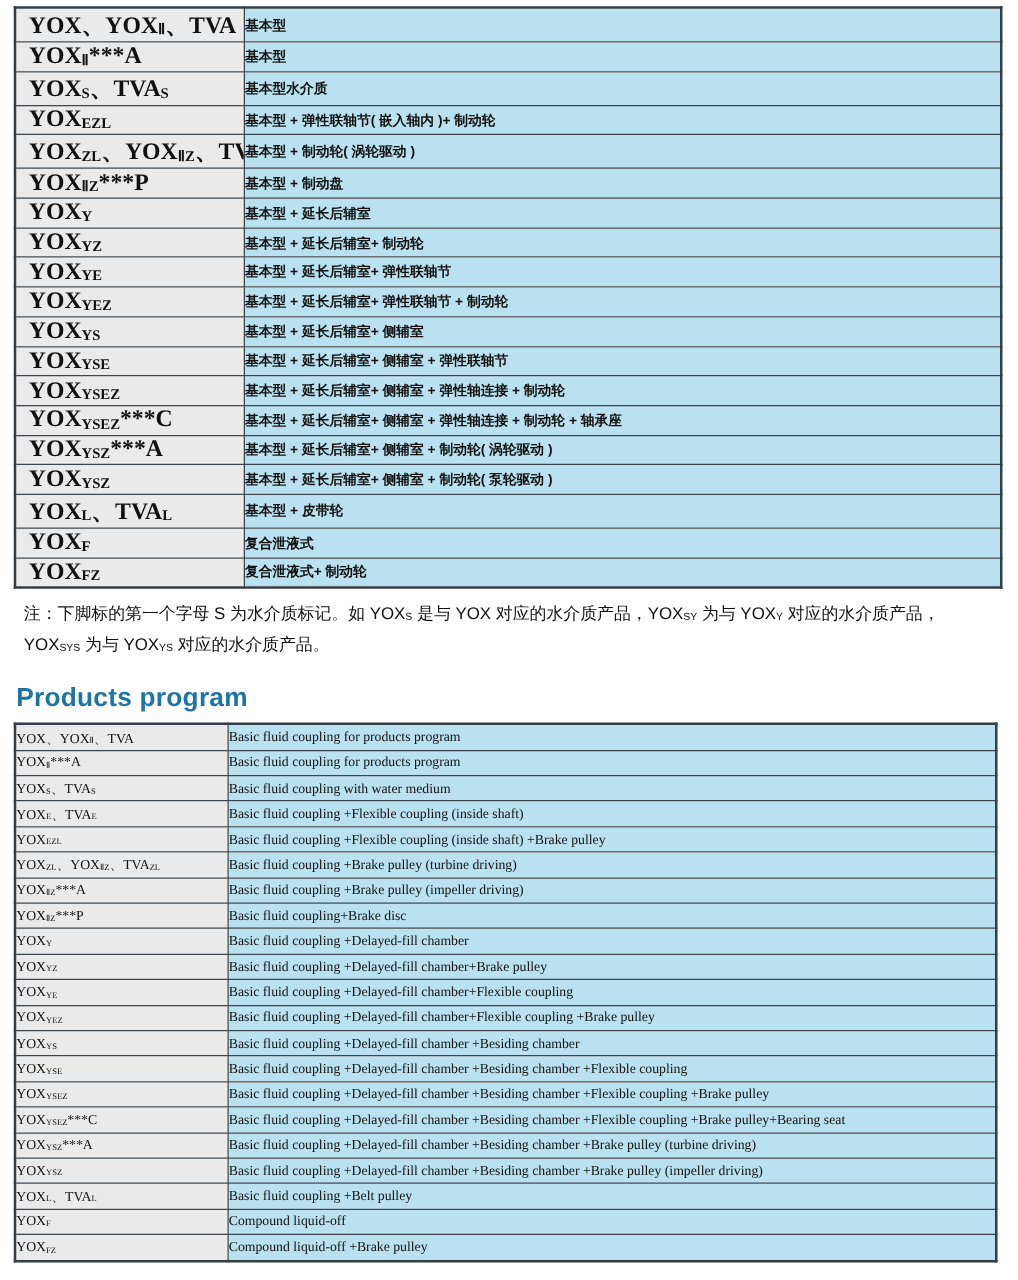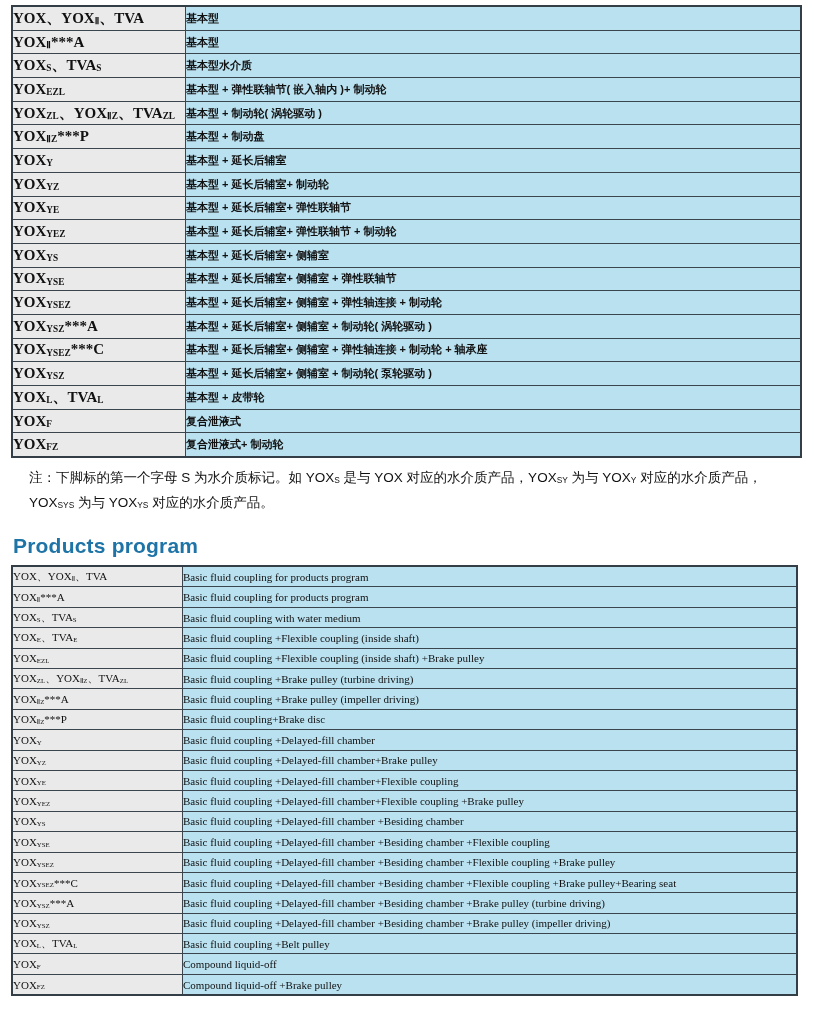--- a/index.html
+++ b/index.html
@@ -40,22 +40,23 @@
   }
   td.desc {
     background: #bae1f0;
     padding-left: 8px;
   }
   
   table.top { width: 791px; }
   table.top td { height: 22.7px; }
   table.top td.model {
     width: 172px;
-    font-size: 15px;
+    font-size: 19px;
     font-weight: bold;
+    padding-left: 10px;
   }
   table.top td.desc {
     font-size: 11px;
     font-weight: bold;
     font-family: "Liberation Sans", sans-serif;
   }
   
   table.bottom { width: 787px; }
   table.bottom td { height: 19.4px; }
   table.bottom td.model {
@@ -70,21 +71,21 @@
   }
   sub {
     font-size: 0.62em;
     line-height: 0;
     vertical-align: baseline;
     position: relative;
     top: 0.12em;
     letter-spacing: 0;
   }
   .note {
-    margin: 7px 2px 0 18px;
+    margin: 7px 2px 0 8px;
     font-size: 13.5px;
     line-height: 25px;
     color: #111111;
   }
   .heading {
     margin: 19px 0 7px 2px;
     font-size: 21px;
     font-weight: bold;
     color: #1e74a6;
     letter-spacing: 0.2px;
@@ -143,26 +144,26 @@
         </tr>
         <tr>
           <td class="model">YOX<sub>YSE</sub></td>
           <td class="desc">基本型 + 延长后辅室+ 侧辅室 + 弹性联轴节</td>
         </tr>
         <tr>
           <td class="model">YOX<sub>YSEZ</sub></td>
           <td class="desc">基本型 + 延长后辅室+ 侧辅室 + 弹性轴连接 + 制动轮</td>
         </tr>
         <tr>
+          <td class="model">YOX<sub>YSEZ</sub>***C</td>
+          <td class="desc">基本型 + 延长后辅室+ 侧辅室 + 弹性轴连接 + 制动轮 + 轴承座</td>
+        </tr>
+        <tr>
           <td class="model">YOX<sub>YSZ</sub>***A</td>
           <td class="desc">基本型 + 延长后辅室+ 侧辅室 + 制动轮( 涡轮驱动 )</td>
-        </tr>
-        <tr>
-          <td class="model">YOX<sub>YSEZ</sub>***C</td>
-          <td class="desc">基本型 + 延长后辅室+ 侧辅室 + 弹性轴连接 + 制动轮 + 轴承座</td>
         </tr>
         <tr>
           <td class="model">YOX<sub>YSZ</sub></td>
           <td class="desc">基本型 + 延长后辅室+ 侧辅室 + 制动轮( 泵轮驱动 )</td>
         </tr>
         <tr>
           <td class="model">YOX<sub>L</sub>、TVA<sub>L</sub></td>
           <td class="desc">基本型 + 皮带轮</td>
         </tr>
         <tr>

